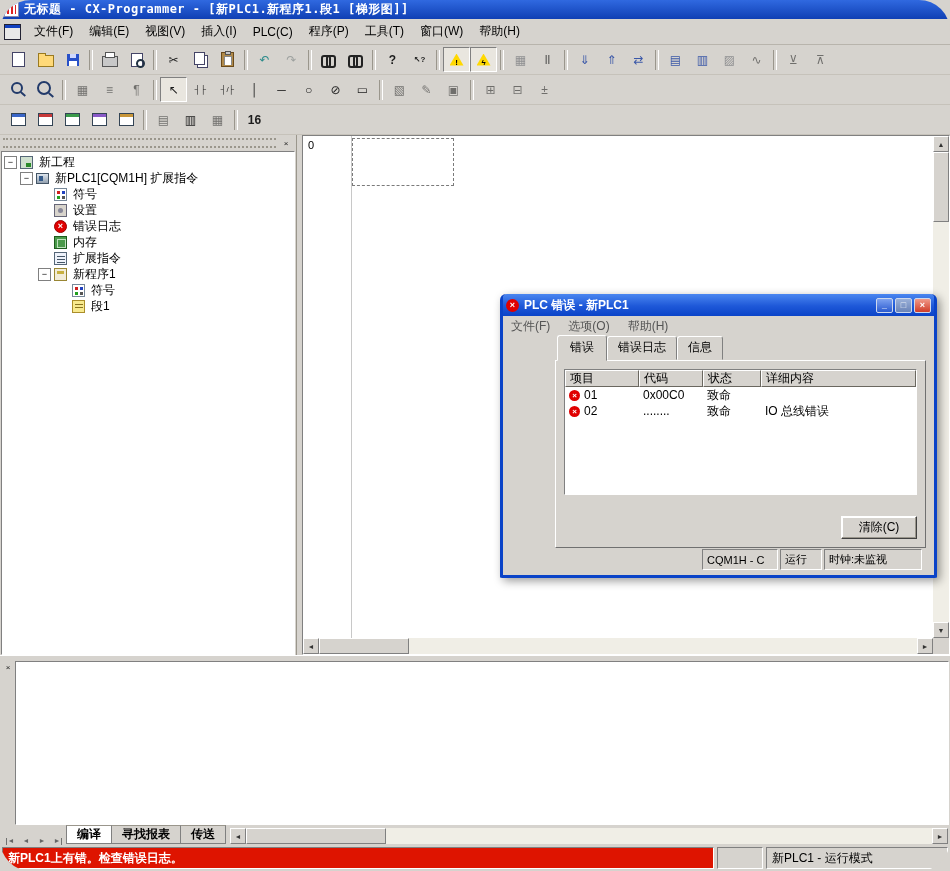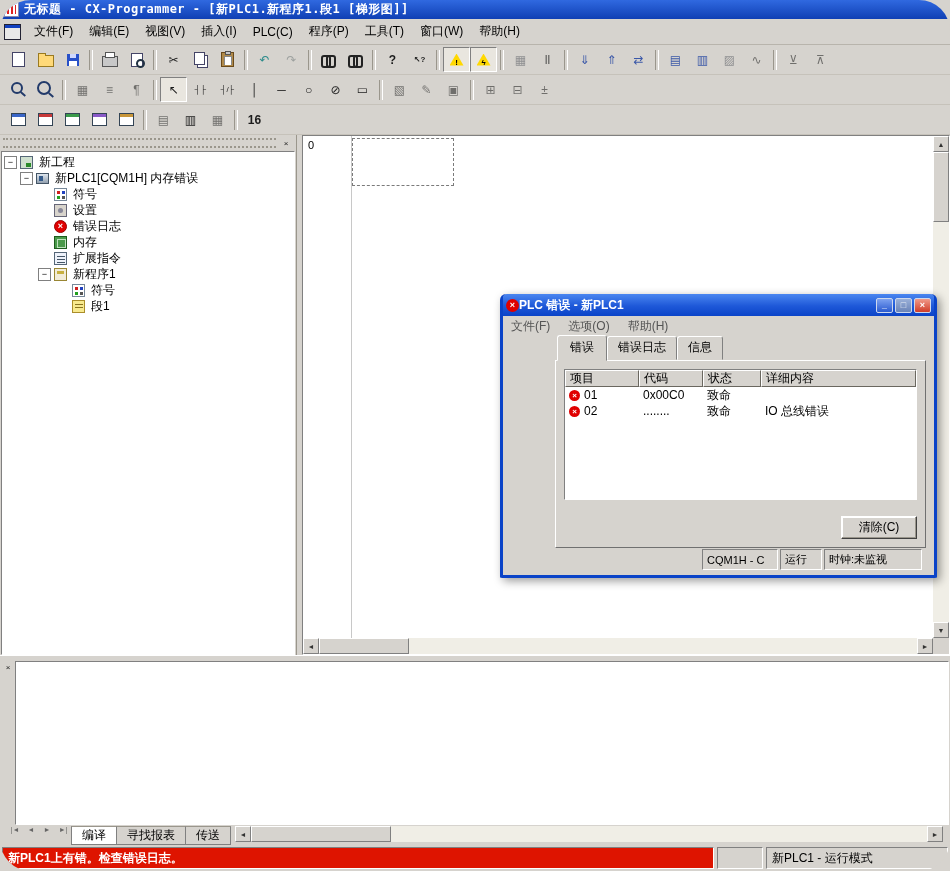--- a/index.html
+++ b/index.html
@@ -113,21 +113,21 @@
   .strack.v{flex-direction:column;}
   .sthumb-h{width:90px;height:16px;background:#D6D3CE;border:1px solid;border-color:#fff #808080 #808080 #fff;box-sizing:border-box;}
   .sthumb-v{height:70px;width:16px;background:#D6D3CE;border:1px solid;border-color:#fff #808080 #808080 #fff;box-sizing:border-box;}
   .scorner{position:absolute;right:0;bottom:0;width:16px;height:16px;background:#D6D3CE;}
 
   
   .dialog{position:absolute;left:500px;top:294px;width:437px;height:284px;background:#D6D3CE;
           border:3px solid #0a43c8;border-top:none;border-radius:6px 6px 2px 2px;
           box-shadow:3px 3px 10px rgba(0,0,0,.4);z-index:10;display:flex;flex-direction:column;box-sizing:border-box;}
   .dlg-title{height:22px;flex:0 0 auto;background:linear-gradient(180deg,#4a86f0 0%,#1e58d8 55%,#0a43c8 100%);
-             border-radius:4px 4px 0 0;display:flex;align-items:center;padding:0 3px;}
+             border-radius:4px 4px 0 0;display:flex;align-items:center;gap:5px;padding:0 3px;}
   .err-badge{width:13px;height:13px;border-radius:50%;background:#e00000;position:relative;flex:0 0 auto;}
   .err-badge::after{content:"×";position:absolute;left:0;right:0;top:0;text-align:center;color:#fff;font-size:9px;font-weight:bold;line-height:13px;}
   .err-badge.sm{width:11px;height:11px;}
   .err-badge.sm::after{font-size:8px;line-height:11px;}
   .dlg-title-text{color:#fff;font-weight:bold;flex:1;white-space:nowrap;overflow:hidden;}
   .dlg-btns{display:flex;gap:2px;flex:0 0 auto;}
   .dbtn{width:17px;height:15px;border-radius:2px;border:1px solid #cdd8ee;color:#fff;font-size:9px;font-weight:bold;
         display:flex;align-items:center;justify-content:center;box-sizing:border-box;}
   .dbtn.min{background:linear-gradient(#7da2f0,#2a5ad0);}
   .dbtn.max{background:linear-gradient(#9ab0d8,#6a84b8);color:#e6ebf5;}
@@ -142,35 +142,35 @@
             min-height:0;padding:8px;position:relative;z-index:1;}
   .errlist{flex:1;background:#fff;border:1px solid;border-color:#808080 #fff #fff #808080;display:flex;flex-direction:column;overflow:hidden;min-height:0;}
   .lheader{display:flex;height:17px;flex:0 0 auto;background:#D6D3CE;}
   .hcell{display:flex;align-items:center;padding:0 4px;background:#D6D3CE;border:1px solid;border-color:#fff #6a675f #6a675f #fff;box-sizing:border-box;}
   .c-item{width:74px;flex:0 0 auto;}
   .c-code{width:64px;flex:0 0 auto;}
   .c-status{width:58px;flex:0 0 auto;}
   .c-detail{flex:1;min-width:0;}
   .lrow{display:flex;align-items:center;height:16px;flex:0 0 auto;}
   .lcell{padding:0 4px;display:flex;align-items:center;gap:4px;white-space:nowrap;overflow:hidden;box-sizing:border-box;}
-  .clear-row{height:30px;flex:0 0 auto;display:flex;justify-content:flex-end;align-items:flex-end;padding-top:9px;}
+  .clear-row{height:30px;flex:0 0 auto;display:flex;justify-content:flex-end;align-items:flex-end;padding-top:14px;}
   .btn{min-width:74px;height:21px;background:#D6D3CE;border:1px solid;border-color:#fff #404040 #404040 #fff;
        box-shadow:inset -1px -1px 0 #9a968c,inset 1px 1px 0 #fff;display:flex;align-items:center;justify-content:center;}
   .dlg-status{height:21px;flex:0 0 auto;display:flex;justify-content:flex-end;align-items:stretch;gap:2px;padding:1px 4px 3px;}
   .dseg{border:1px solid;border-color:#808080 #fff #fff #808080;display:flex;align-items:center;padding:0 4px;font-size:11px;white-space:nowrap;overflow:hidden;}
   .dseg.s1{width:66px;}
   .dseg.s2{width:32px;}
   .dseg.s3{width:88px;}
 
   
   .output{height:184px;flex:0 0 auto;display:flex;flex-direction:column;border-top:1px solid #fff;padding-top:5px;background:#D6D3CE;}
   .out-main{flex:1;display:flex;min-height:0;padding:0 1px;}
   .out-left{width:14px;flex:0 0 auto;display:flex;flex-direction:column;align-items:center;padding-top:0;}
   .out-content{flex:1;background:#fff;border:1px solid;border-color:#808080 #fff #fff #808080;min-width:0;}
-  .out-bottom{height:18px;flex:0 0 auto;display:flex;align-items:flex-start;padding:1px 7px;}
+  .out-bottom{height:18px;flex:0 0 auto;display:flex;align-items:flex-end;padding:1px 2px;font-weight:bold;}
   .onav{width:16px;display:flex;align-items:center;justify-content:center;font-size:7px;color:#666;flex:0 0 auto;}
   .otab{padding:0 10px;display:flex;align-items:center;background:#D6D3CE;border:1px solid #808080;border-top:1px solid #9a968c;margin-right:-1px;}
   .otab.active{background:#fff;}
   .out-hscroll{flex:1;display:flex;margin-left:5px;background:#f0eee6;}
   .out-thumb{width:140px;background:#D6D3CE;border:1px solid;border-color:#fff #808080 #808080 #fff;box-sizing:border-box;}
 
   
   .statusbar{height:22px;flex:0 0 auto;display:flex;align-items:stretch;gap:3px;padding:2px;background:#D6D3CE;}
   .spanel{border:1px solid;border-color:#808080 #fff #fff #808080;display:flex;align-items:center;padding:0 5px;white-space:nowrap;overflow:hidden;box-sizing:border-box;}
   .status-red{flex:1;background:#de1400;color:#fff;font-weight:bold;}
@@ -403,21 +403,21 @@
       </div>
       <div class="tree">
         <div class="trow" style="padding-left:2px">
           <span class="exp">−</span>
           <span class="ticon i-project"></span>
           <span class="tlabel">新工程</span>
         </div>
         <div class="trow" style="padding-left:18px">
           <span class="exp">−</span>
           <span class="ticon i-plc"></span>
-          <span class="tlabel">新PLC1[CQM1H] 内存错误</span>
+          <span class="tlabel">新PLC1[CQM1H] 扩展指令</span>
         </div>
         <div class="trow" style="padding-left:36px">
           <span class="exp none"></span>
           <span class="ticon i-symbols"></span>
           <span class="tlabel">符号</span>
         </div>
         <div class="trow" style="padding-left:36px">
           <span class="exp none"></span>
           <span class="ticon i-settings"></span>
           <span class="tlabel">设置</span>

